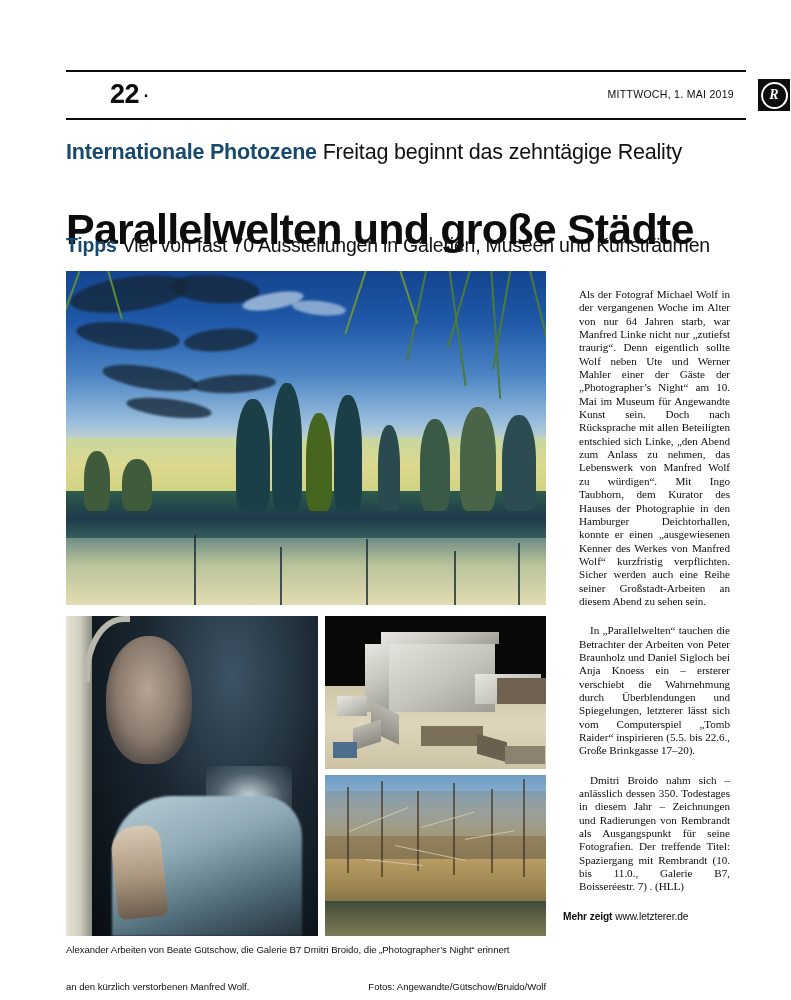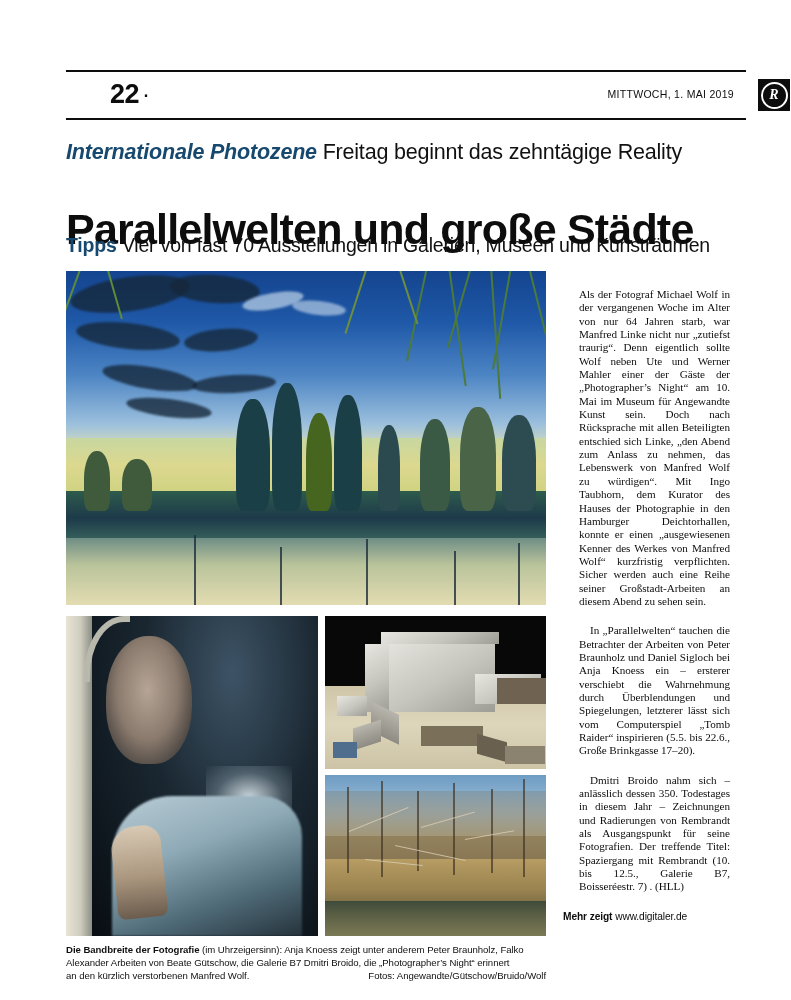--- a/index.html
+++ b/index.html
@@ -103,21 +103,21 @@
   .kicker {
     position: absolute;
     left: 66px;
     top: 140px;
     width: 690px;
     font-size: 21.5px;
     font-weight: bold;
     white-space: nowrap;
     letter-spacing: -0.2px;
   }
-  .kicker .lead { color: #17496f; font-style: italic; }
+  .kicker .lead { color: #17496f; }
   .kicker .rest { color: #111; font-weight: 500; }
 
   .headline {
     position: absolute;
     left: 66px;
     top: 176px;
     width: 700px;
     font-size: 43px;
     font-weight: bold;
     letter-spacing: -0.8px;
@@ -327,21 +327,21 @@
     font-size: 9.6px;
     line-height: 13px;
     color: #101010;
     letter-spacing: -0.05px;
   }
   .caption b { font-weight: bold; }
   .caption .credit-row {
     text-align: right;
     margin-top: -13px;
   }
-  .caption .last-row { position: relative; }
+  .caption .last-row { position: relative; margin-top: 24px; }
   .caption .last-row .left { position: absolute; left: 0; top: 0; }
 </style>
 </head>
 <body>
 
 <div class="page">
 
   <div class="masthead-rule-top"></div>
   <div class="masthead">
     <div class="pagenum">22</div>
@@ -455,29 +455,28 @@
     <div class="rb-branch" style="left:24px;  top:56px; width:64px; transform:rotate(-22deg);"></div>
     <div class="rb-branch" style="left:70px;  top:70px; width:72px; transform:rotate(12deg);"></div>
     <div class="rb-branch" style="left:96px;  top:52px; width:56px; transform:rotate(-16deg);"></div>
     <div class="rb-branch" style="left:40px;  top:84px; width:58px; transform:rotate(6deg);"></div>
     <div class="rb-branch" style="left:140px; top:64px; width:50px; transform:rotate(-10deg);"></div>
   </div>
 
   <div class="body-column">
     <p>Als der Fotograf Michael Wolf in der vergangenen Woche im Alter von nur 64 Jahren starb, war Manfred Linke nicht nur „zutiefst traurig“. Denn eigentlich sollte Wolf neben Ute und Werner Mahler einer der Gäste der „Photographer’s Night“ am 10. Mai im Museum für Angewandte Kunst sein. Doch nach Rücksprache mit allen Beteiligten entschied sich Linke, „den Abend zum Anlass zu nehmen, das Lebenswerk von Manfred Wolf zu würdigen“. Mit Ingo Taubhorn, dem Kurator des Hauses der Photographie in den Hamburger Deichtorhallen, konnte er einen „ausgewiesenen Kenner des Werkes von Manfred Wolf“ kurzfristig verpflichten. Sicher werden auch eine Reihe seiner Großstadt-Arbeiten an diesem Abend zu sehen sein.</p>
     <p class="indent">In „Parallelwelten“ tauchen die Betrachter der Arbeiten von Peter Braunholz und Daniel Sigloch bei Anja Knoess ein – ersterer verschiebt die Wahrnehmung durch Überblendungen und Spiegelungen, letzterer lässt sich vom Computerspiel „Tomb Raider“ inspirieren (5.5. bis 22.6., Große Brinkgasse 17–20).</p>
-    <p class="indent">Dmitri Broido nahm sich – anlässlich dessen 350. Todestages in diesem Jahr – Zeichnungen und Radierungen von Rembrandt als Ausgangspunkt für seine Fotografien. Der treffende Titel: Spaziergang mit Rembrandt (10. bis 12.5., Galerie B7, Boisseréestr. 7) . (HLL)</p>
+    <p class="indent">Dmitri Broido nahm sich – anlässlich dessen 350. Todestages in diesem Jahr – Zeichnungen und Radierungen von Rembrandt als Ausgangspunkt für seine Fotografien. Der treffende Titel: Spaziergang mit Rembrandt (10. bis 11.0., Galerie B7, Boisseréestr. 7) . (HLL)</p>
     <div class="more-line">
       <b>Mehr zeigt</b>
-      <span>www.digitaler.de</span>
+      <span>www.letzterer.de</span>
     </div>
   </div>
 
   <div class="caption">
-    <div><b>Die Bandbreite der Fotografie</b><span> (im Uhrzeigersinn): Anja Knoess zeigt unter anderem Peter Braunholz, Falko</span></div>
     <div>Alexander Arbeiten von Beate Gütschow, die Galerie B7 Dmitri Broido, die „Photographer’s Night“ erinnert</div>
     <div class="last-row">
       <span class="left">an den kürzlich verstorbenen Manfred Wolf.</span>
       <div class="credit-row" style="margin-top:0">Fotos: Angewandte/Gütschow/Bruido/Wolf</div>
     </div>
   </div>
 
 </div>
 
 </body></html>

